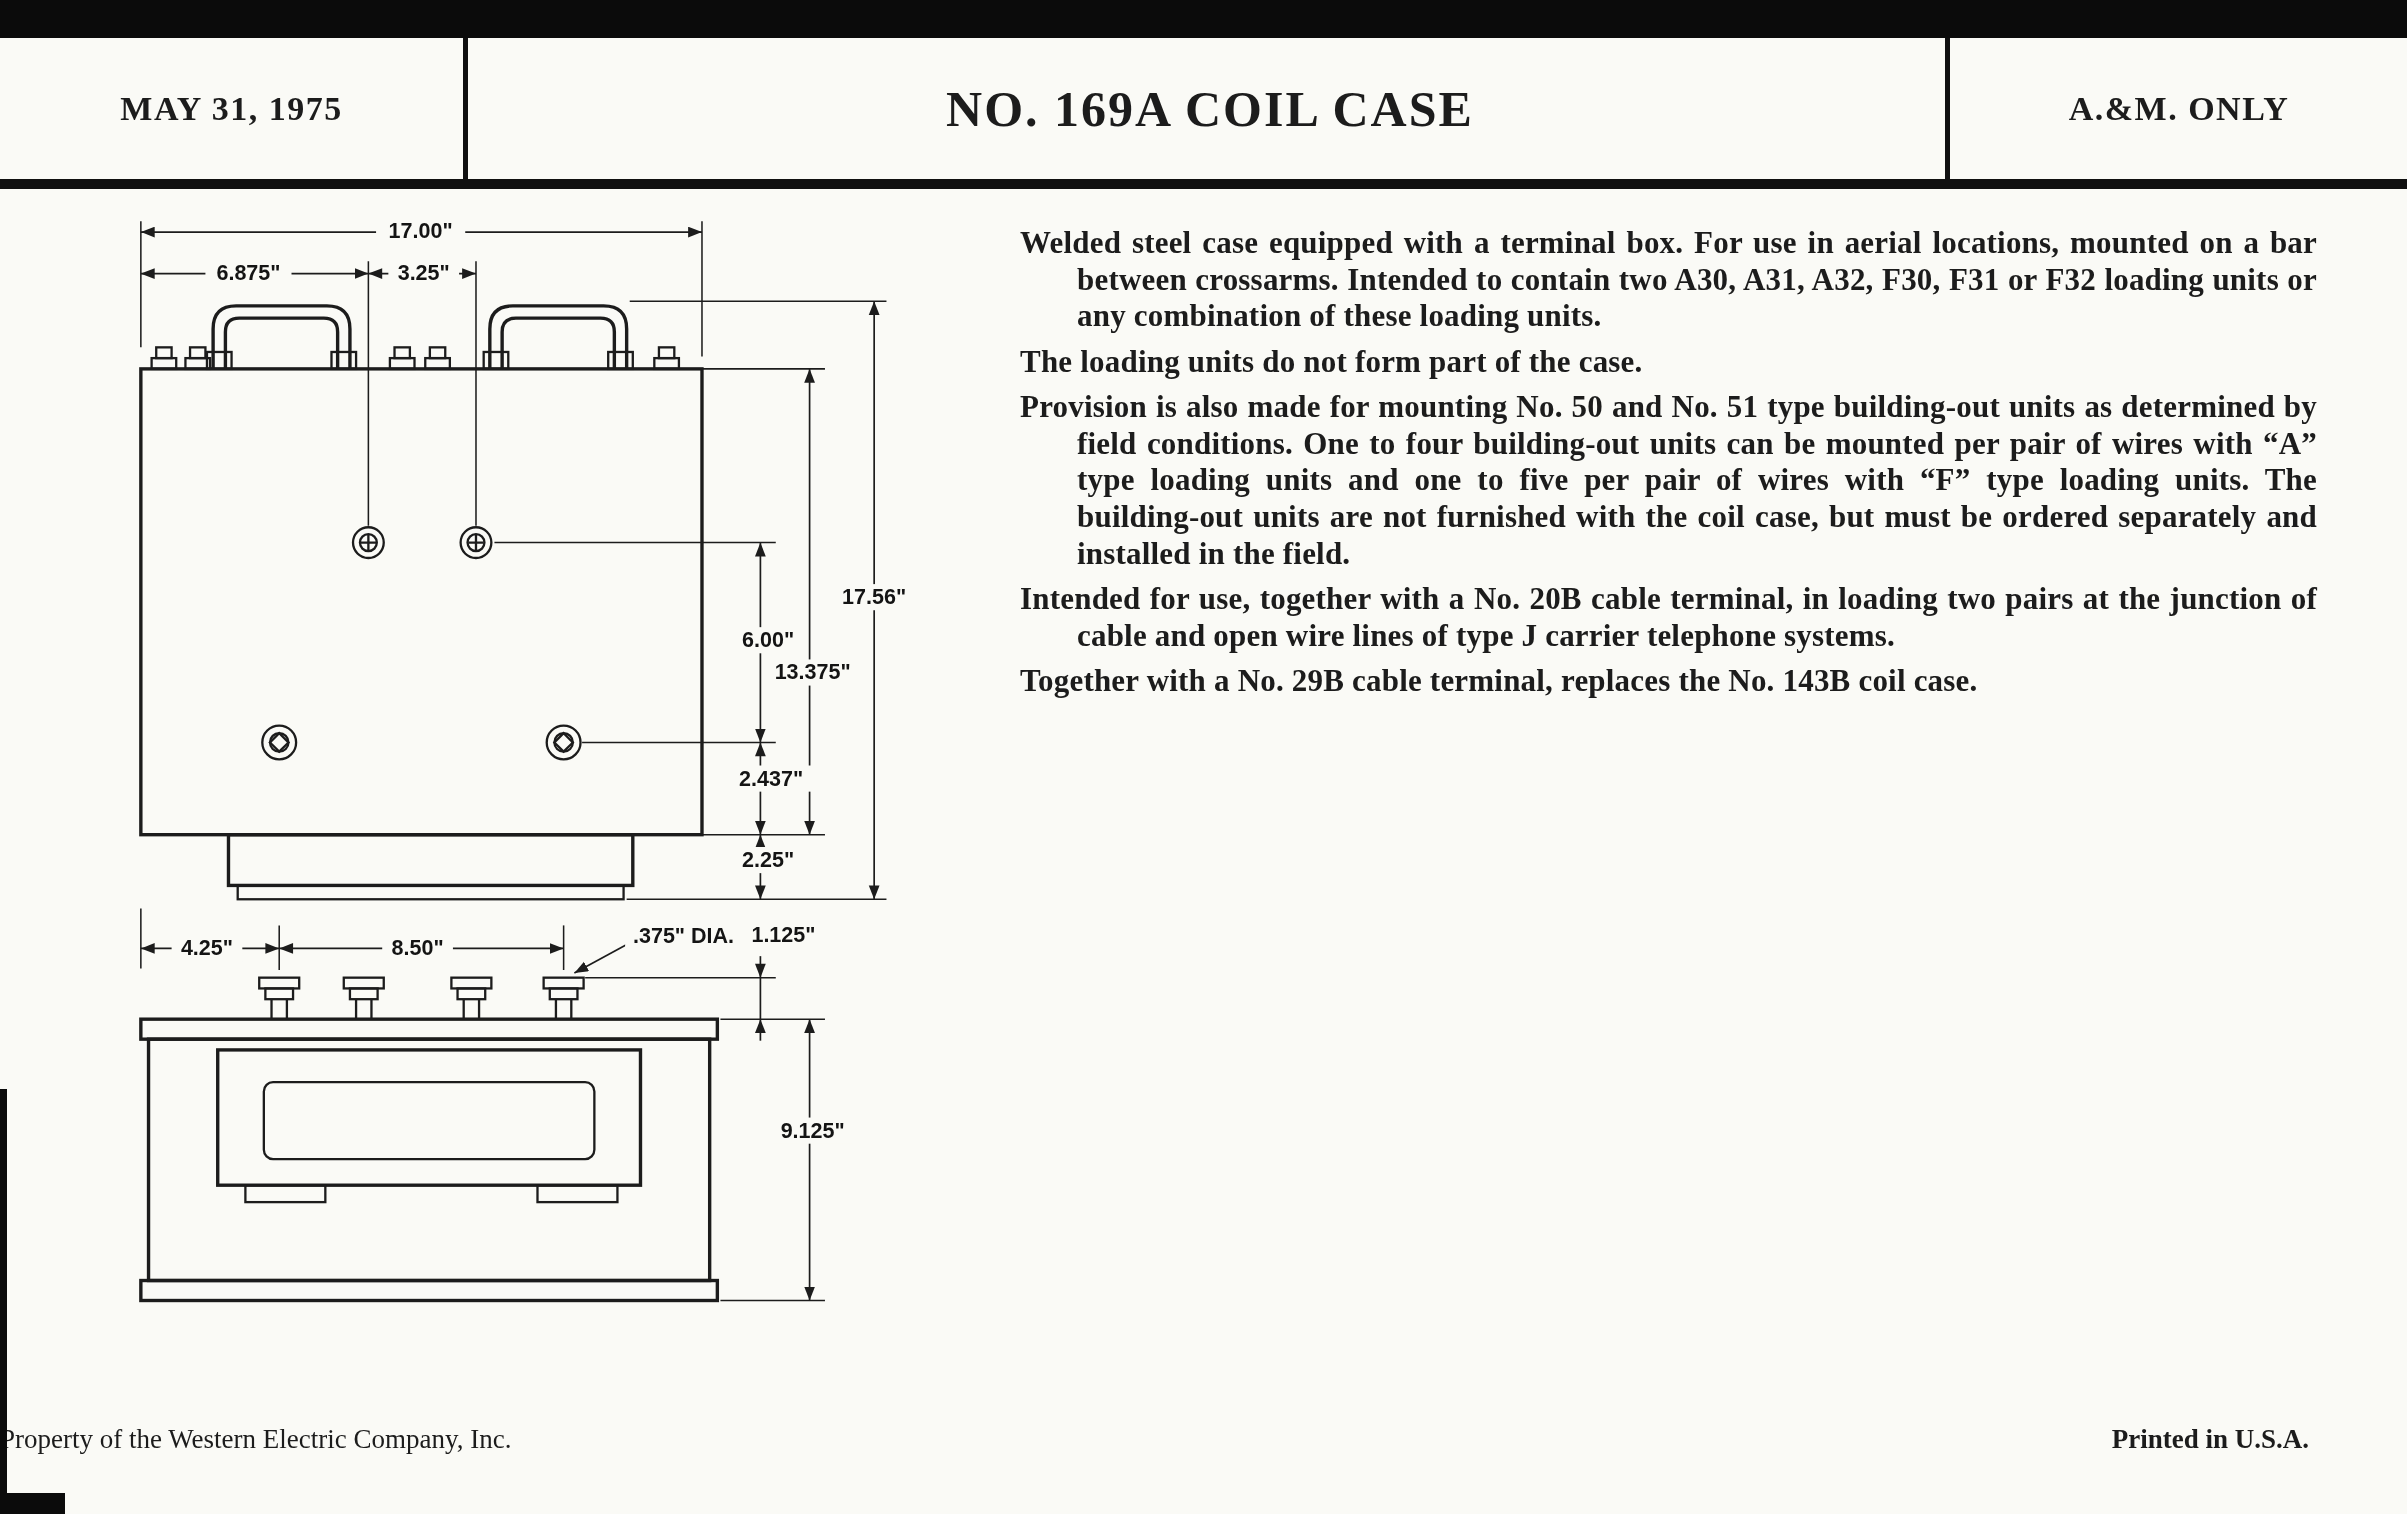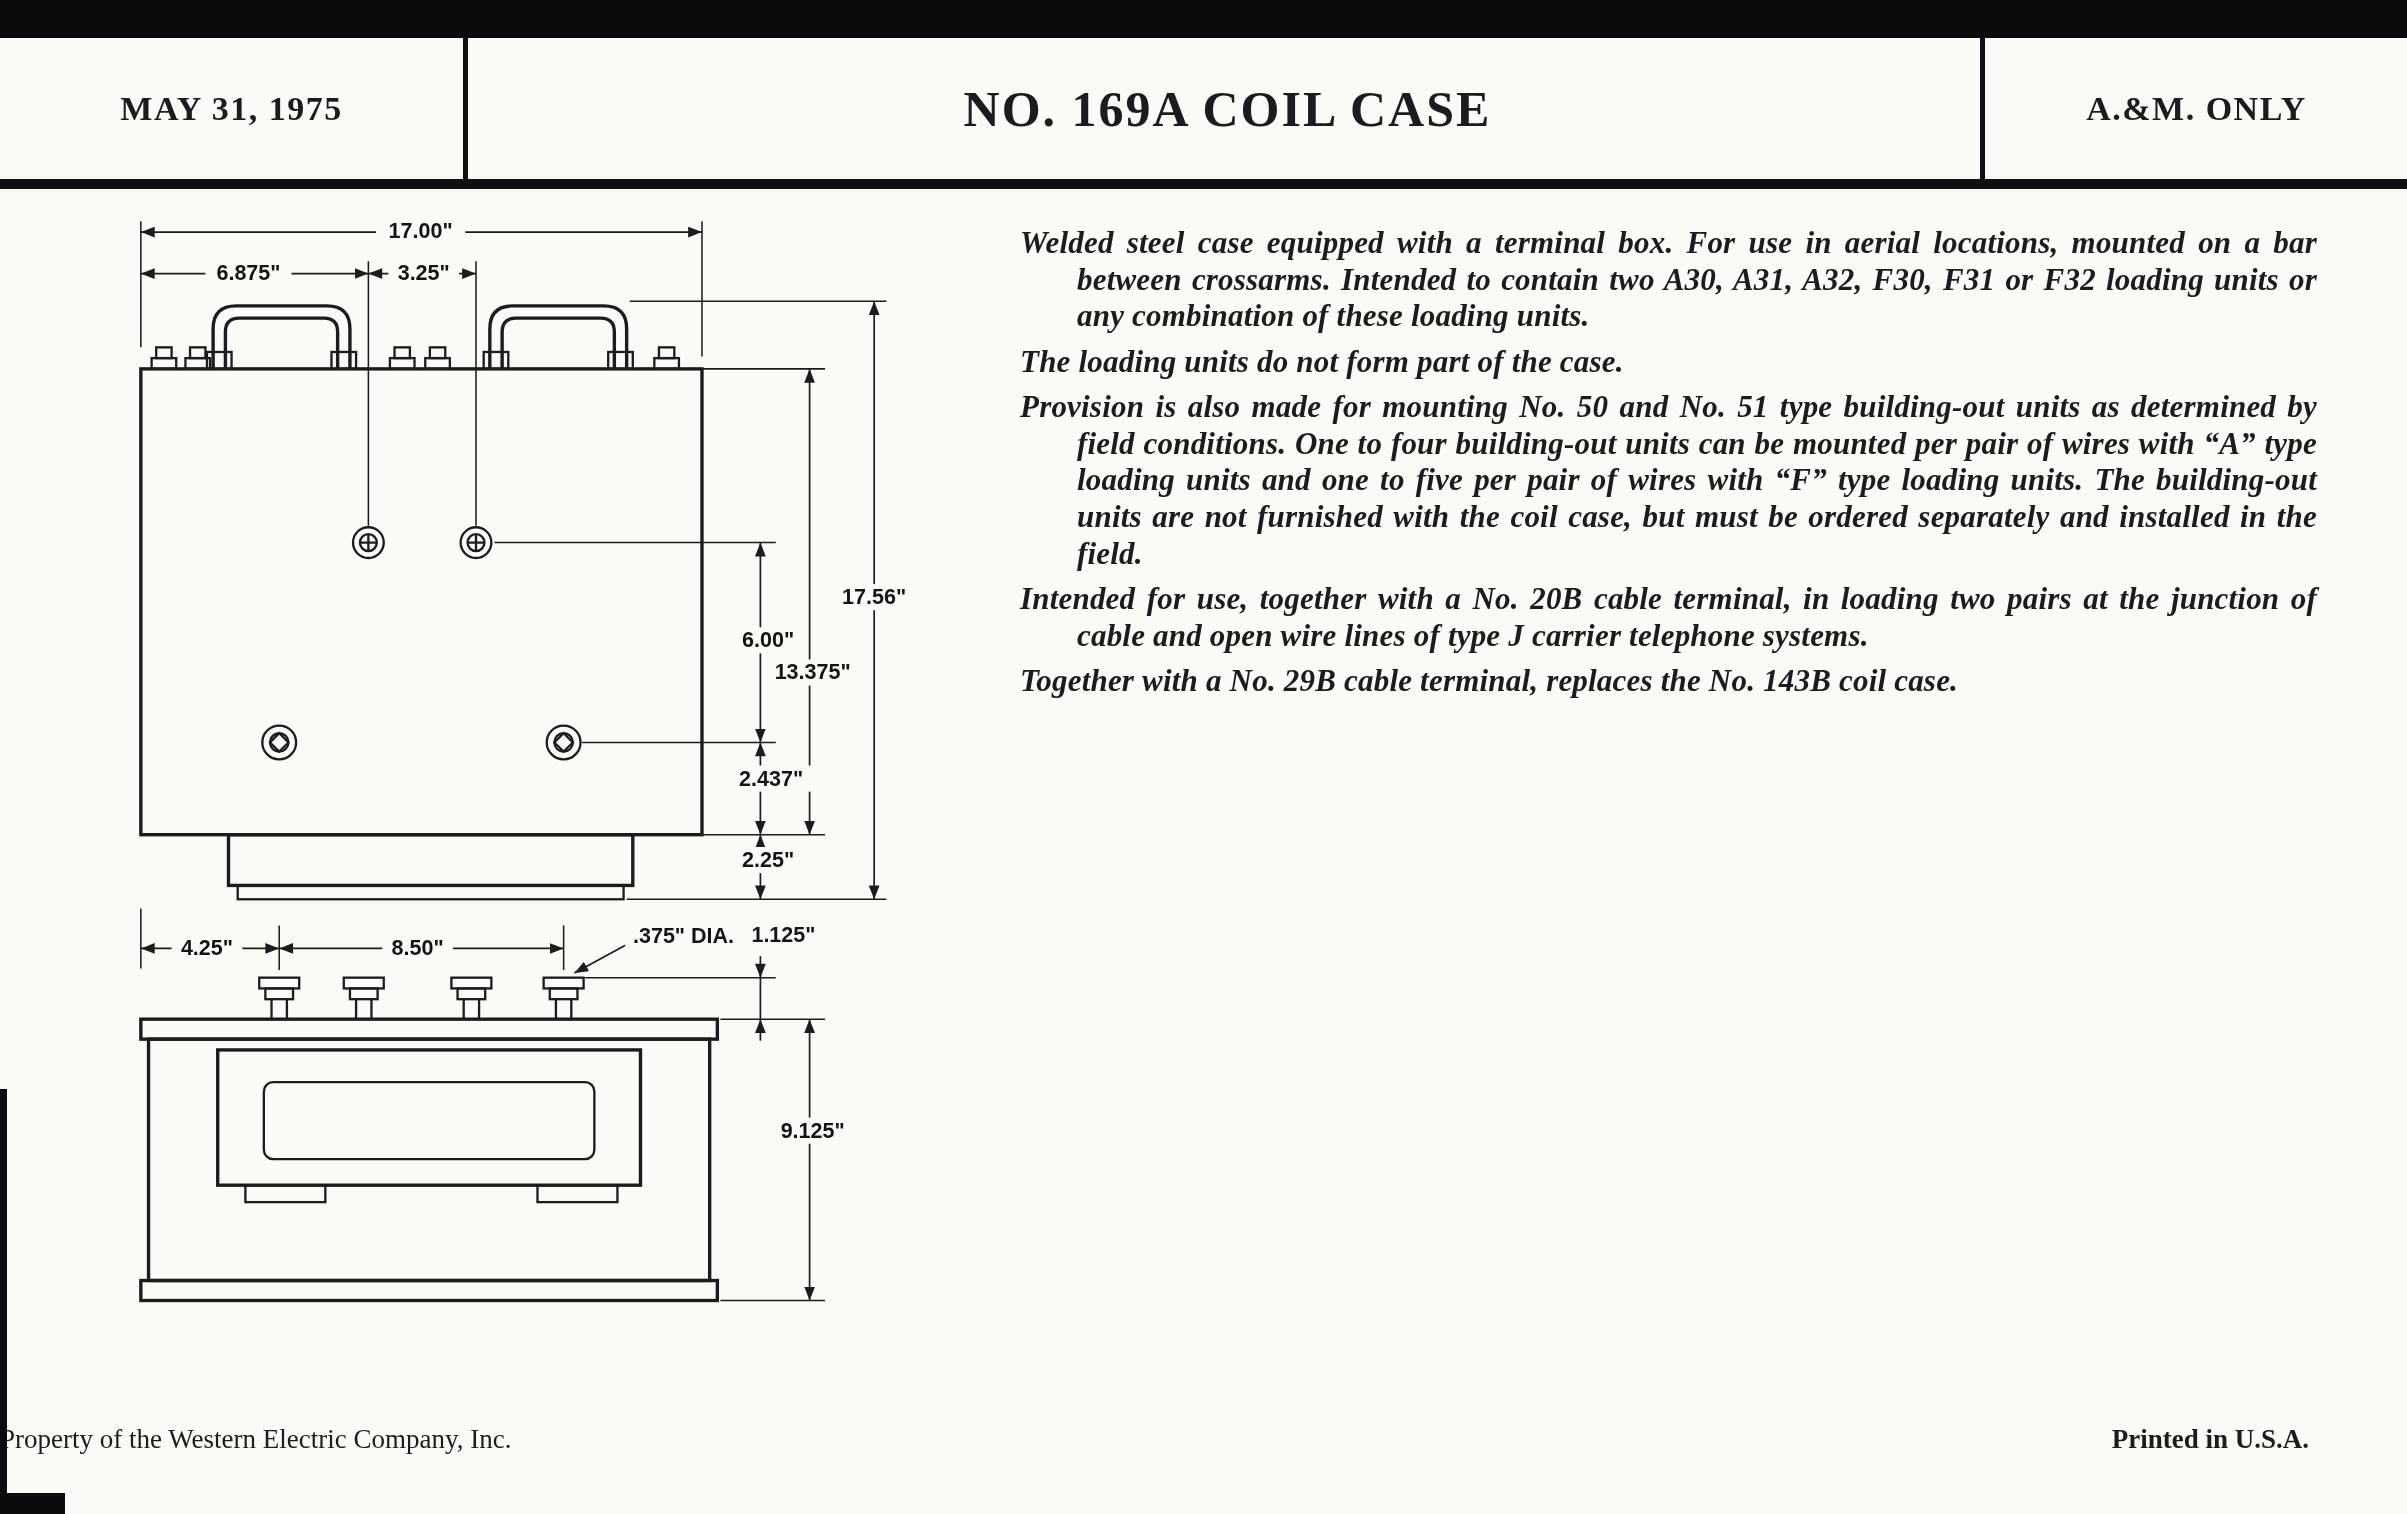--- a/index.html
+++ b/index.html
@@ -14,29 +14,29 @@
   }
   .strip-top{position:absolute;left:0;top:0;width:2408px;height:38px;background:#0b0b0b;}
   .corner-bl{position:absolute;left:0;bottom:0;width:65px;height:22px;background:#0b0b0b;}
   .edge-left{position:absolute;left:0;bottom:0;width:7px;height:426px;background:#0b0b0b;}
 
   
   .header{display:flex;height:141px;border-bottom:10px solid #101010;}
   .h-cell{display:flex;align-items:center;justify-content:center;}
   .h-left{width:463px;border-right:5px solid #101010;}
   .h-center{flex:1;border-right:5px solid #101010;margin-left:7px;}
-  .h-right{width:423px;}
+  .h-right{width:458px;}
   .h-date{font-size:34px;font-weight:bold;letter-spacing:1.5px;}
   .h-title{font-size:50px;font-weight:bold;letter-spacing:2px;margin:0;}
   .h-class{font-size:34px;font-weight:bold;letter-spacing:1.5px;}
 
   
   .content{display:flex;}
   .drawing-col{width:990px;padding:20px 0 0 87px;box-sizing:border-box;}
-  .text-col{flex:1;padding:36px 91px 0 30px;box-sizing:border-box;font-style:italic;}
+  .text-col{flex:1;padding:36px 91px 0 30px;box-sizing:border-box;}
   .text-col p{
     font-size:31px;font-weight:700;line-height:1.18;
     text-align:justify;margin:0 0 9px 0;
     padding-left:57px;text-indent:-57px;
     letter-spacing:0.2px;
   }
 
   
   svg .ol{fill:none;stroke:#1c1c1c;stroke-width:2.2;}
   svg .olt{fill:none;stroke:#1c1c1c;stroke-width:1.5;}

